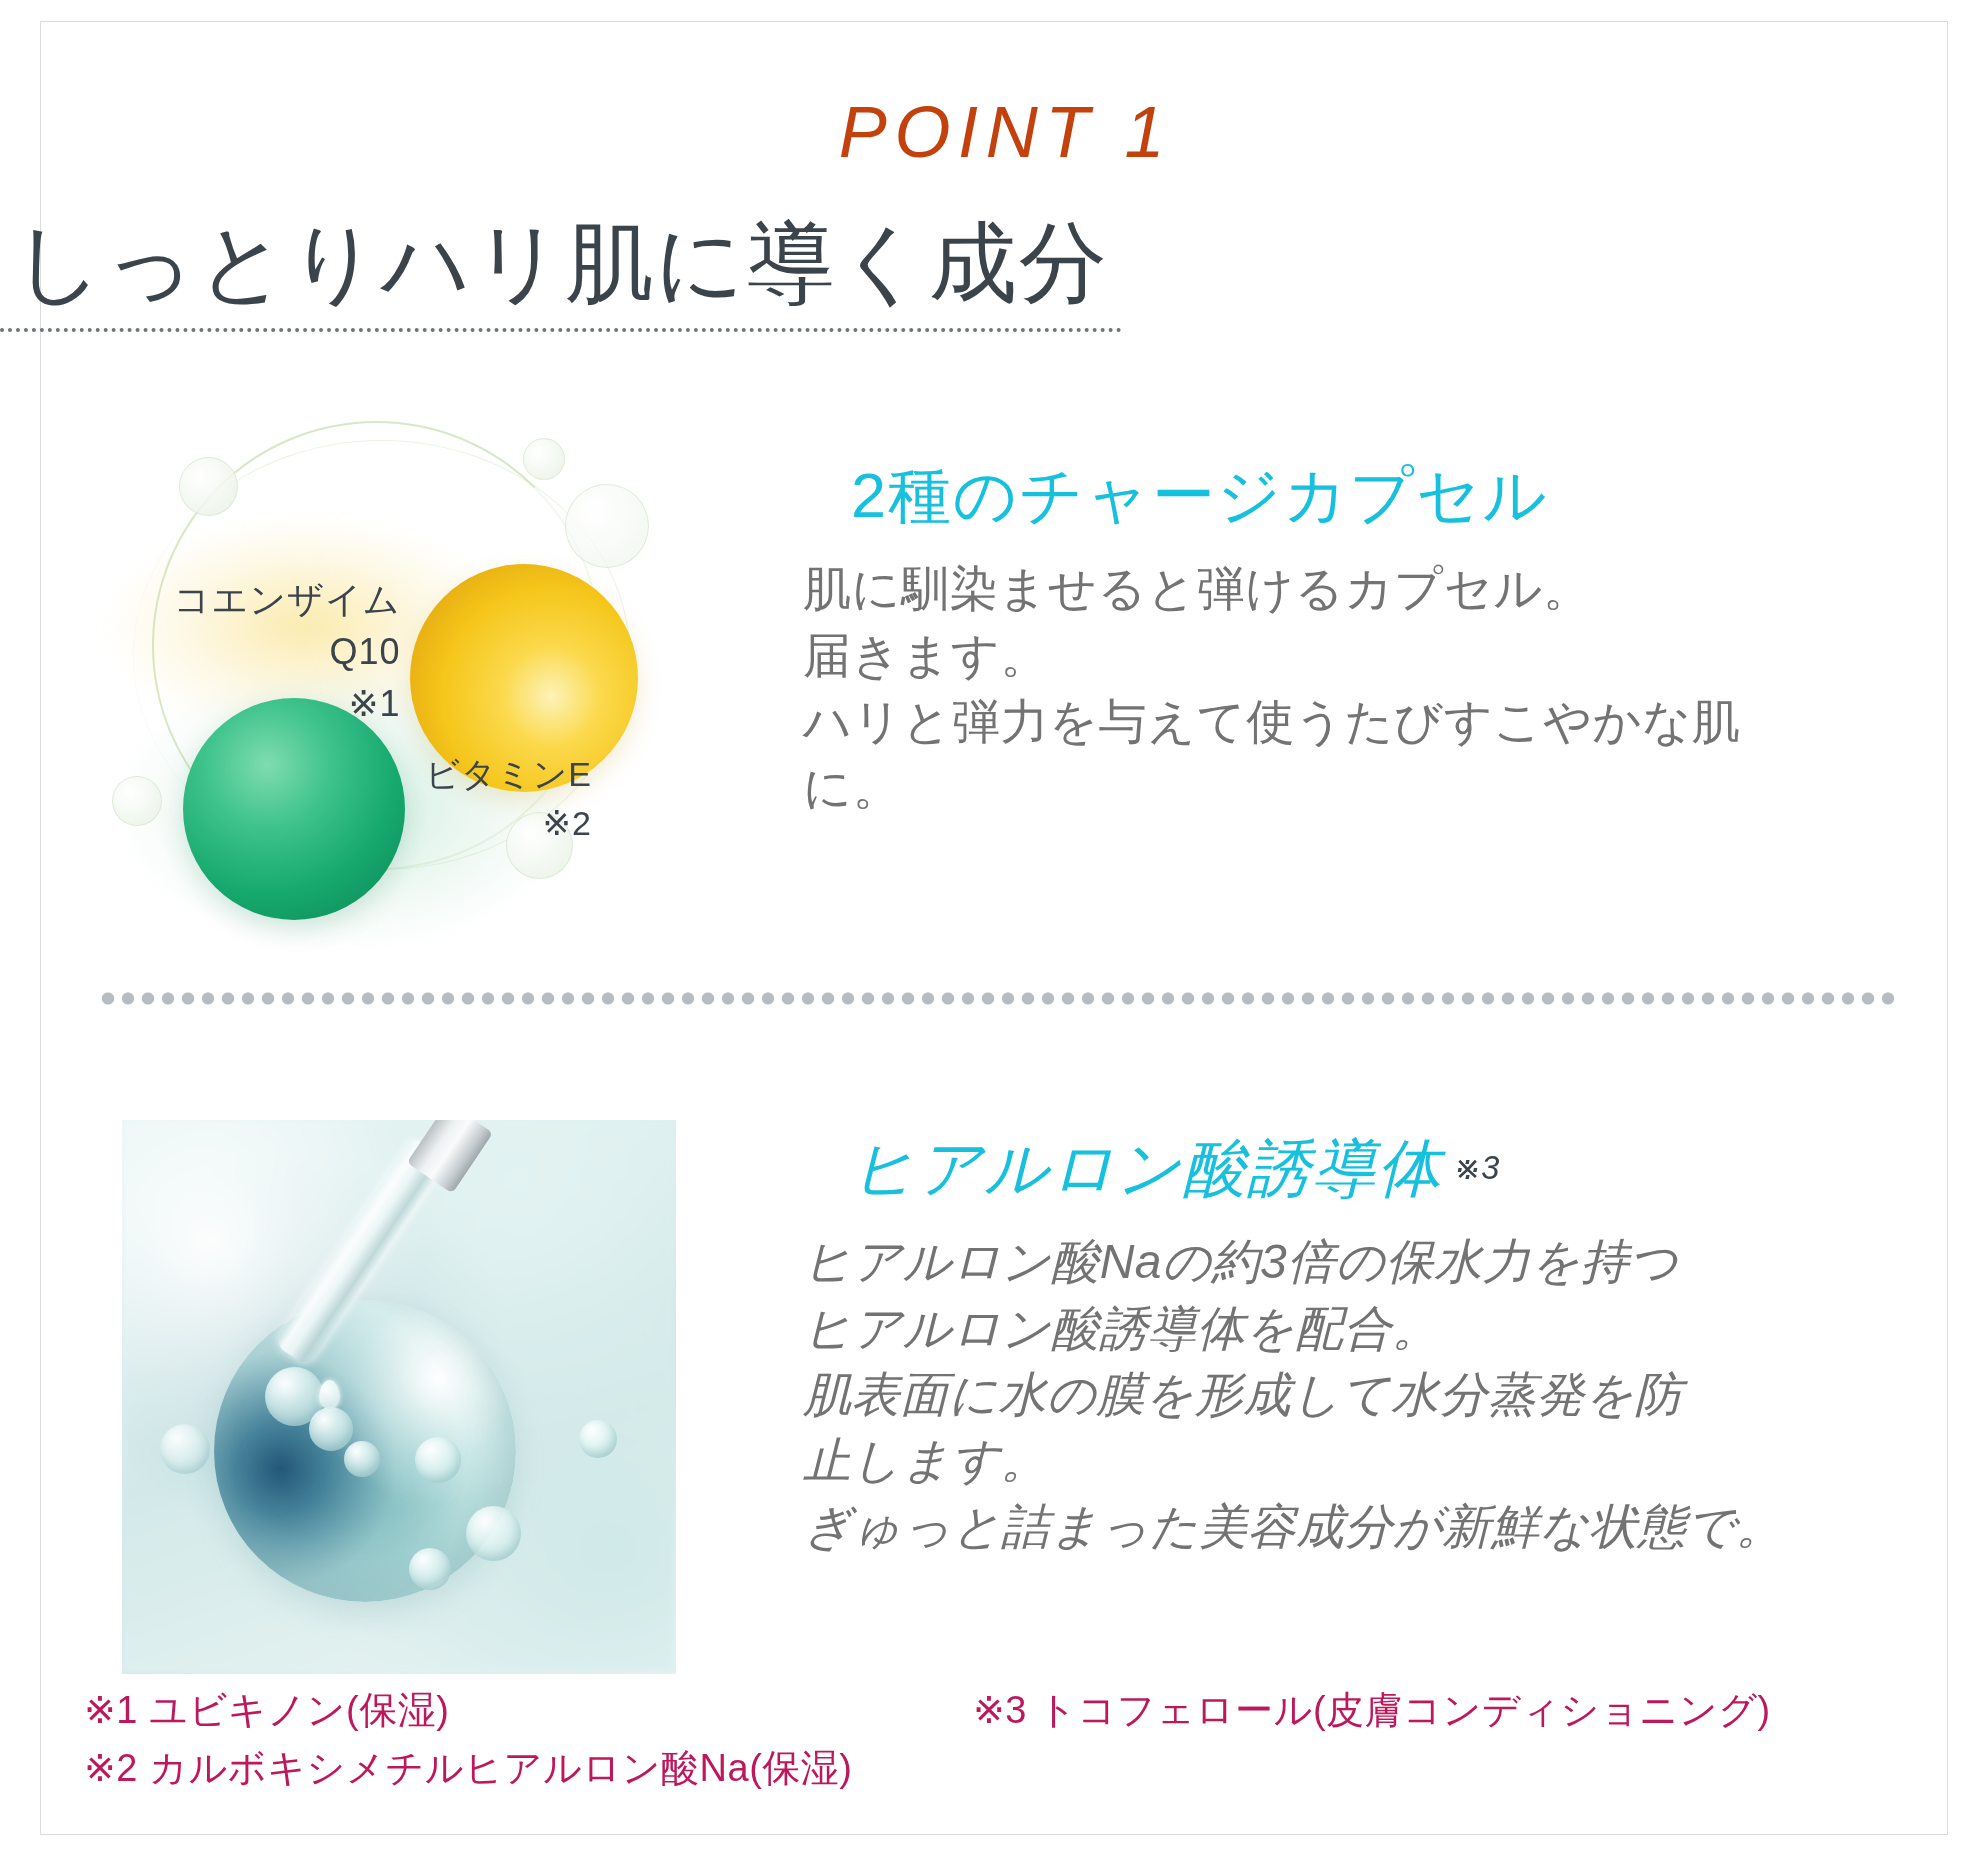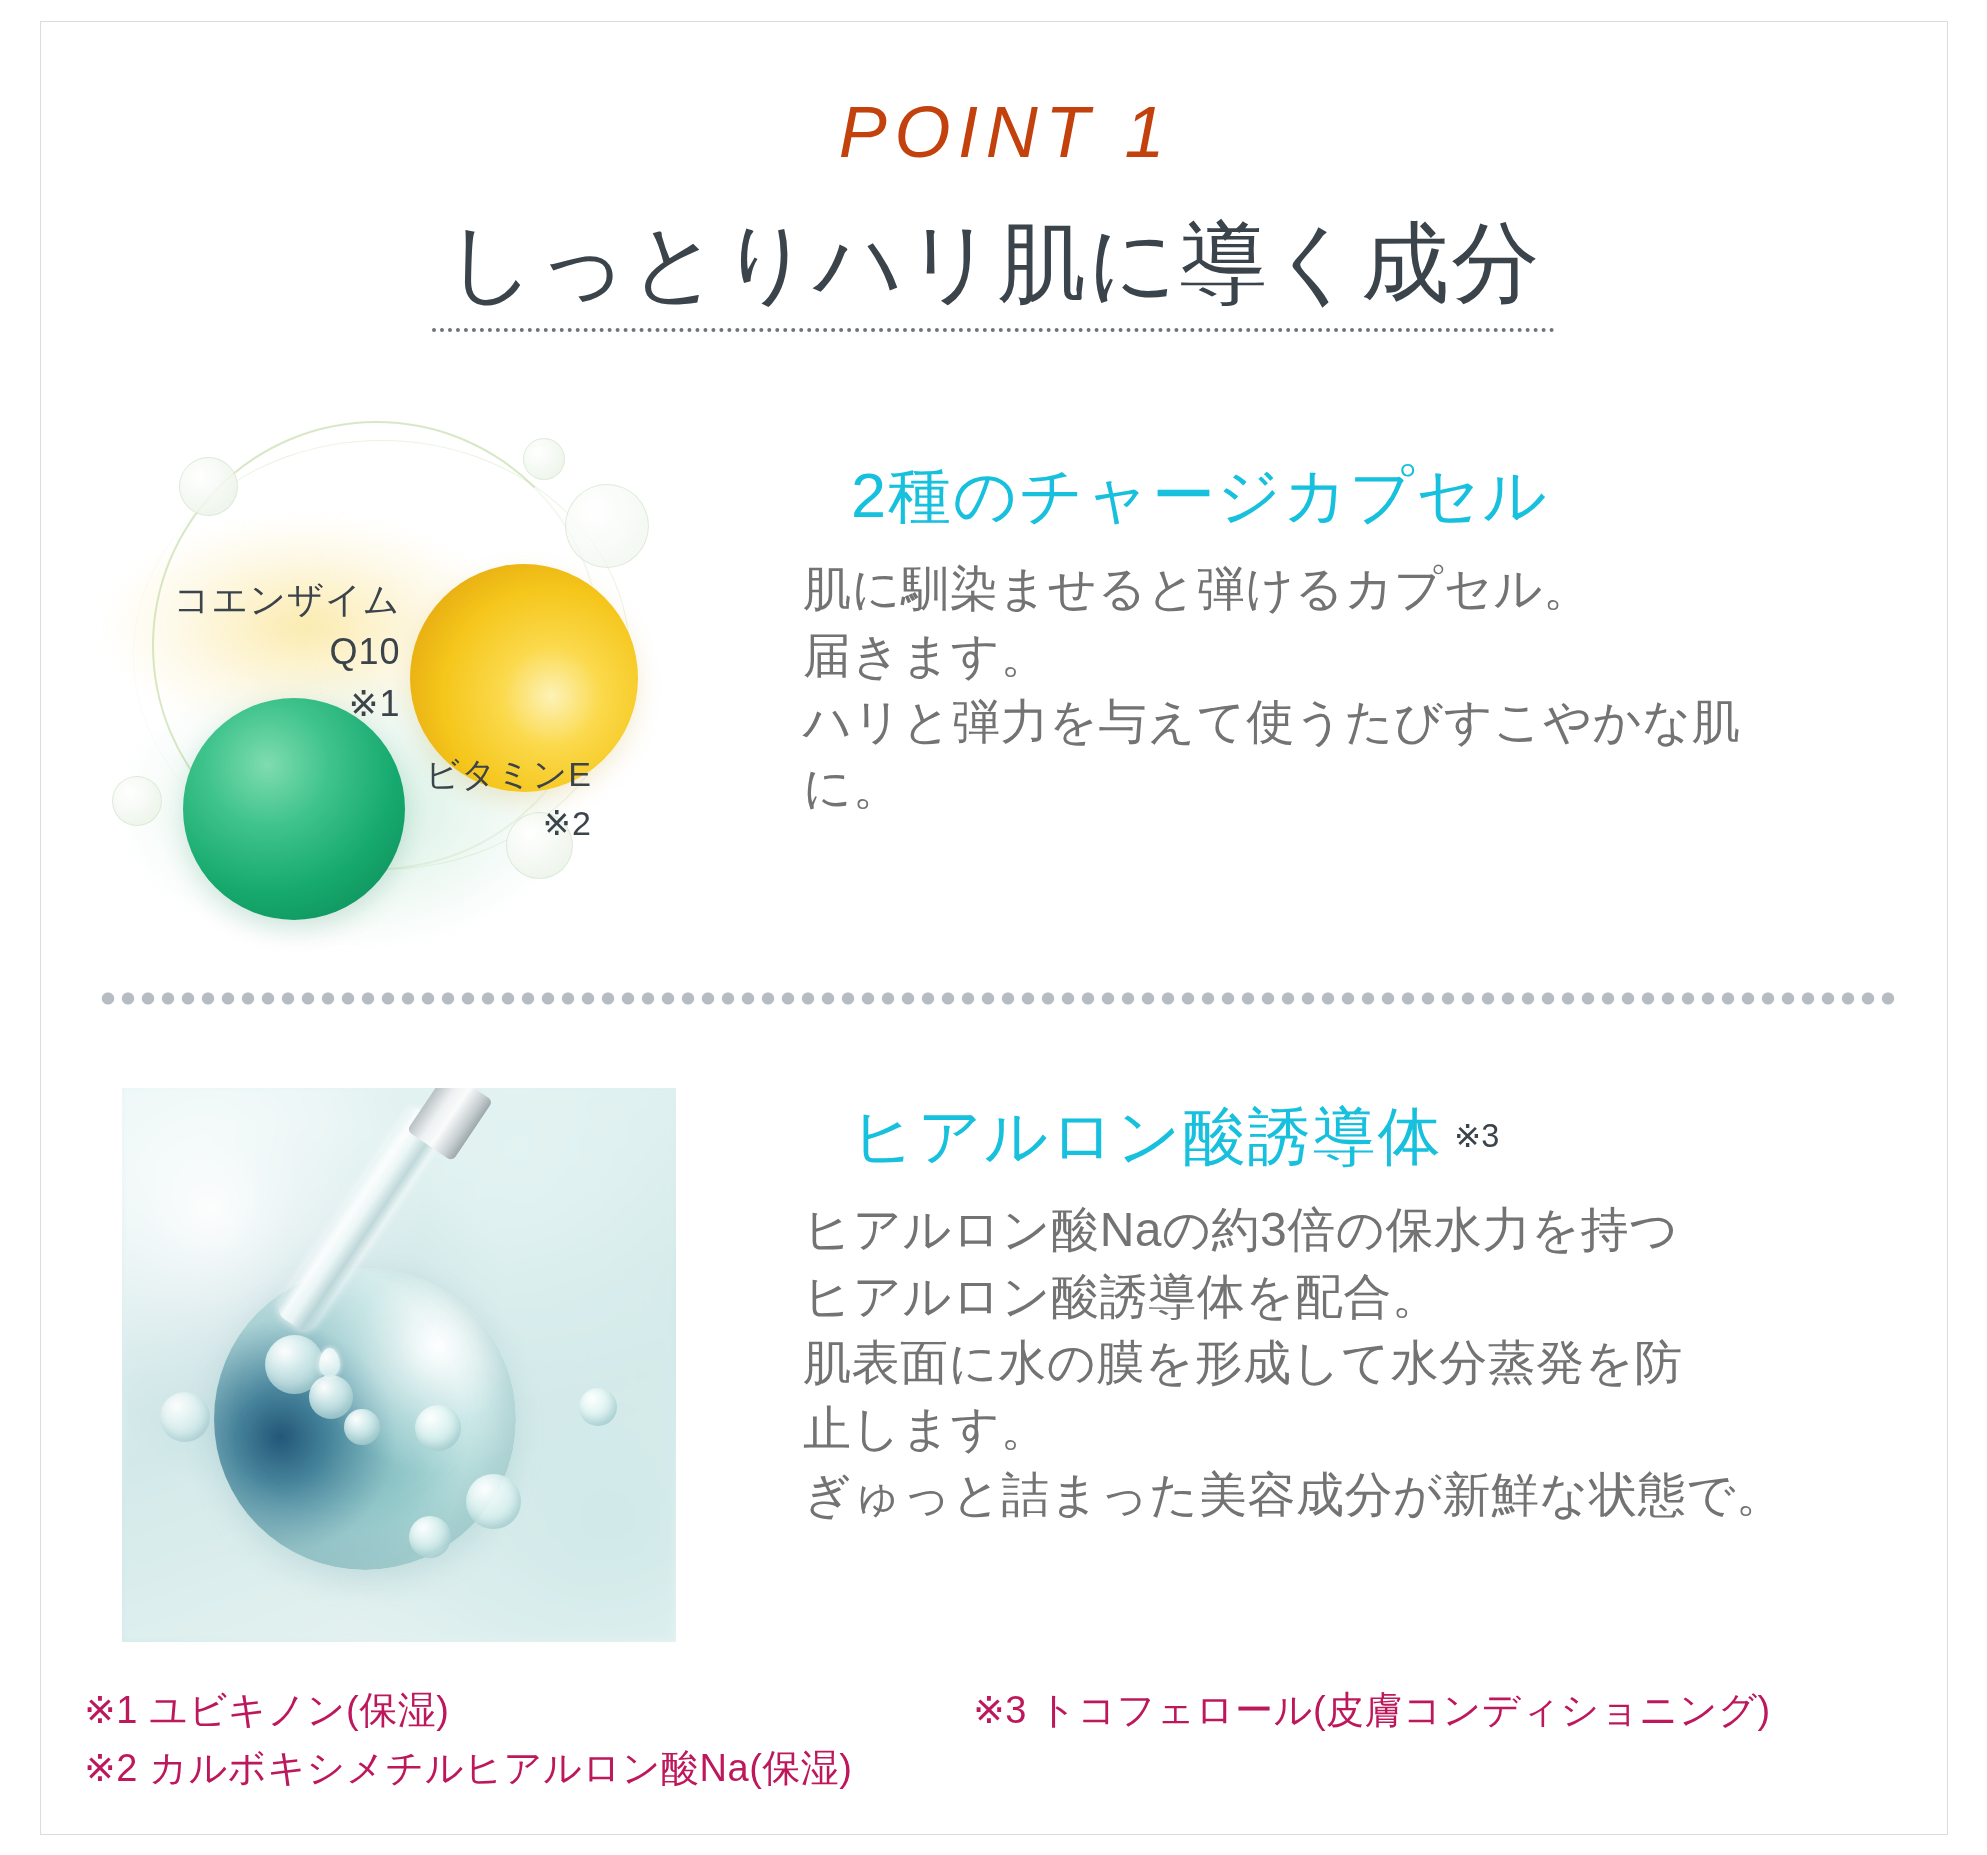--- a/index.html
+++ b/index.html
@@ -44,21 +44,20 @@
     font-weight: 400;
     line-height: 1;
     margin-left: 12px;
   }
 
   .main-title-wrap {
     position: absolute;
     left: 0;
     top: 214px;
     width: 1987px;
-    text-align: center;
   }
 
   .main-title {
     display: inline-block;
     font-size: 88px;
     line-height: 1.12;
     color: #3b434b;
     letter-spacing: 1.9px;
     font-weight: 400;
     padding: 0 13.4px 15.3px 13.4px;
@@ -227,23 +226,24 @@
     height: 13.4px;
     background-image: radial-gradient(circle, #b6bcc2 0px, #b6bcc2 5.7px, rgba(255,255,255,0) 6.7px);
     background-size: 20px 13.4px;
     background-repeat: repeat-x;
   }
 
   
   .sec2 {
     position: absolute;
     left: 57px;
-    top: 1071px;
+    top: 1103px;
     width: 1874px;
     height: 574px;
+    font-style: italic;
   }
 
   .photo {
     position: absolute;
     left: 65px;
     top: 17px;
     width: 554px;
     height: 554px;
     overflow: hidden;
     background: linear-gradient(155deg, #eaf6f5 0%, #dbeeee 35%, #cfe7e7 60%, #eaf5f4 100%);

